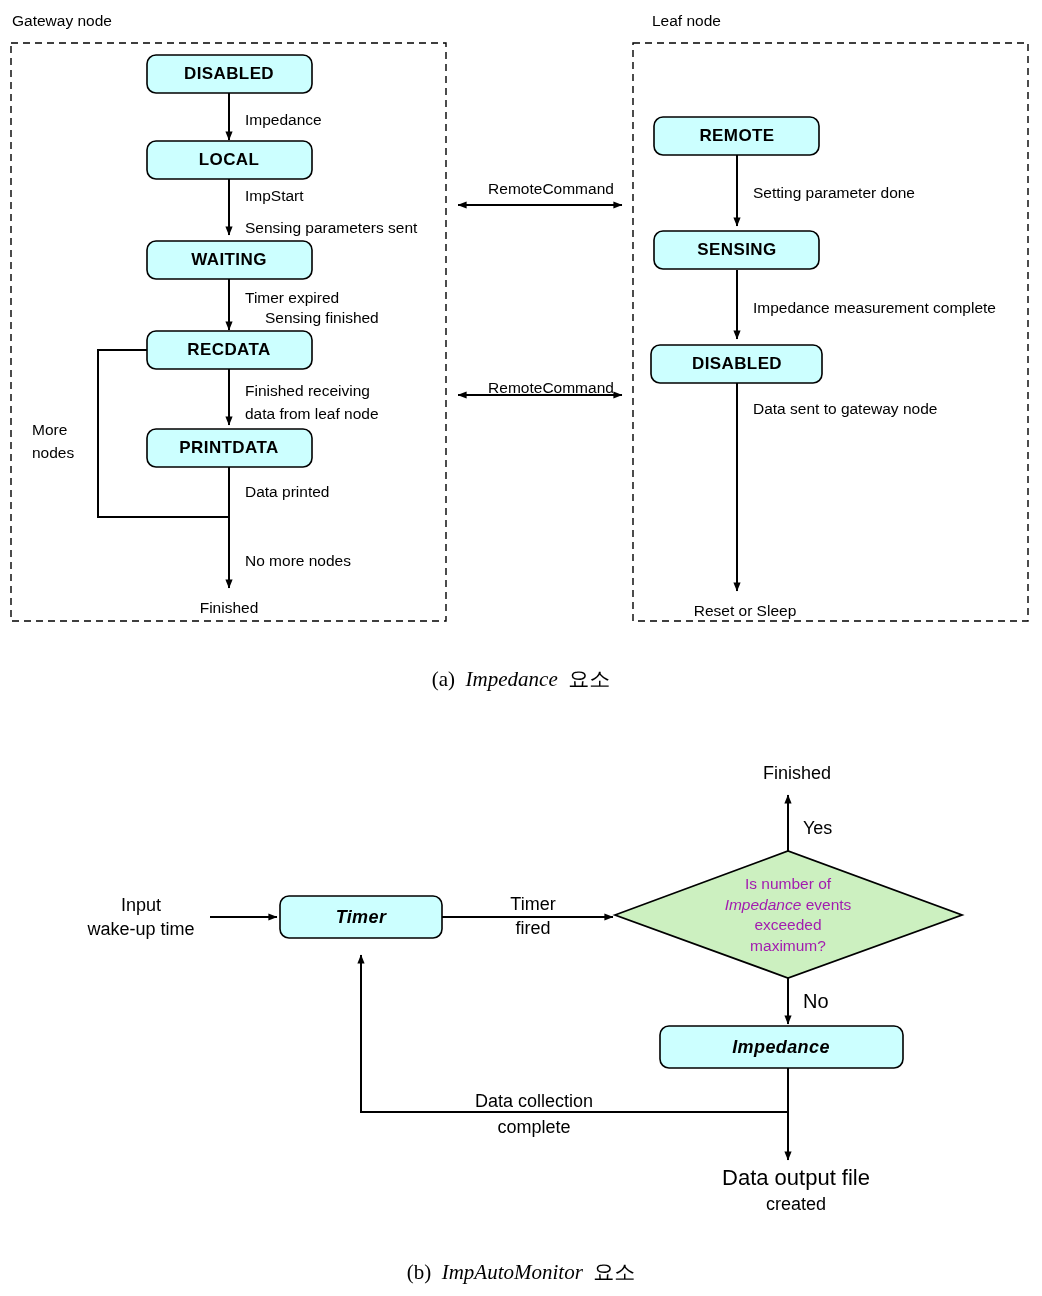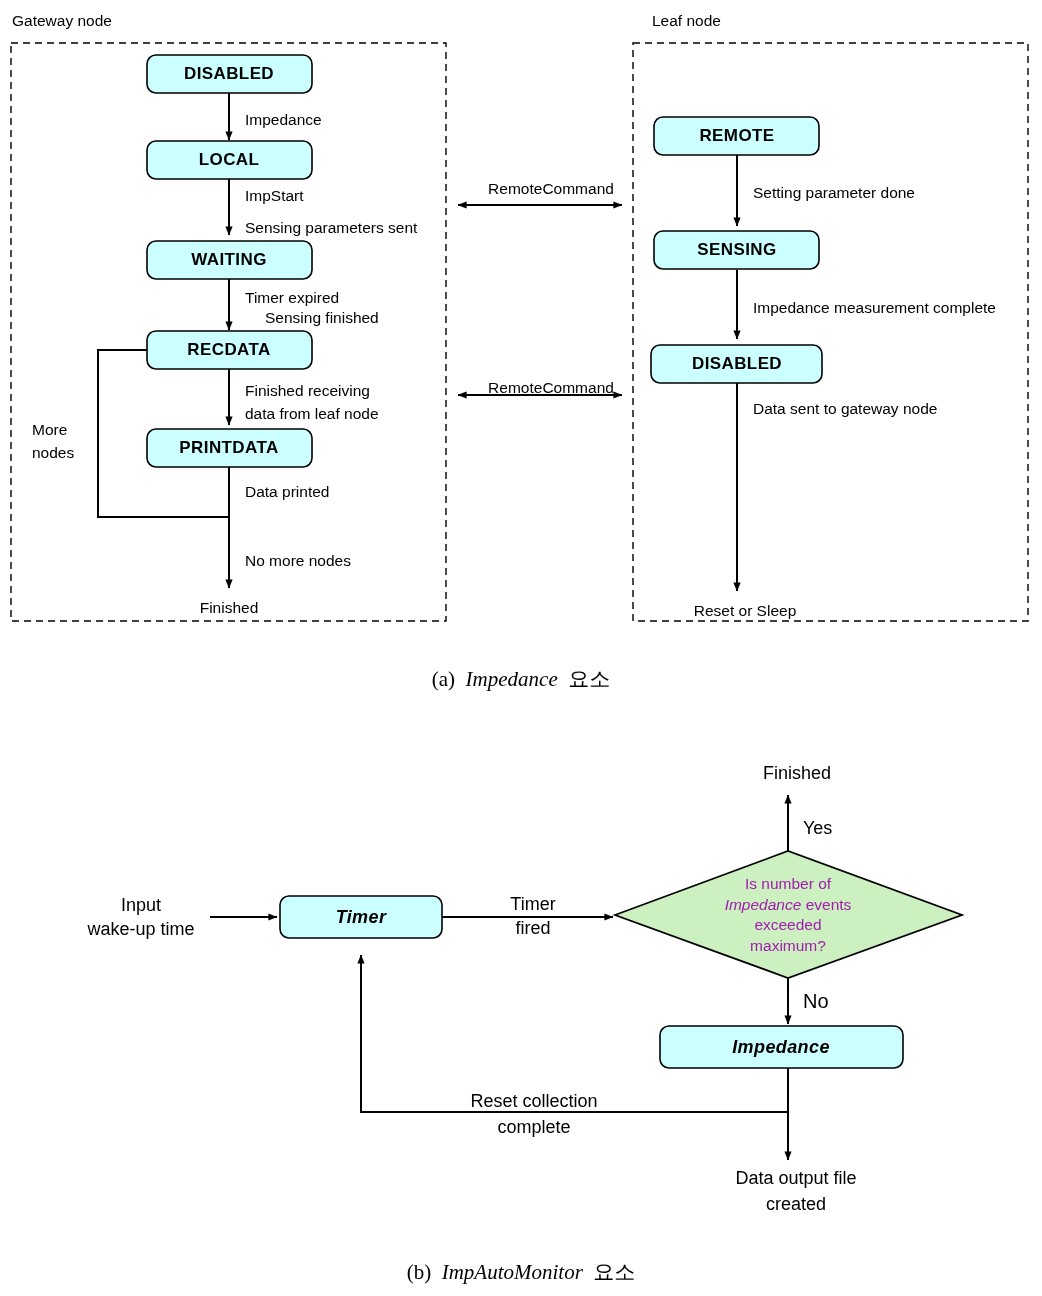--- a/index.html
+++ b/index.html
@@ -197,21 +197,21 @@
 
   <div class="diamond-text" style="left:788px; top:915px;"><span>Is number of</span><br><span class="it">Impedance</span><span> events</span><br><span>exceeded</span><br><span>maximum?</span></div>
 
   <div class="lbl" style="left:803px; top:818px; font-size:18px;">Yes</div>
   <div class="lbl" style="left:803px; top:991px; font-size:20px;">No</div>
 
   <div class="lbl c" style="left:797px; top:763px; font-size:18px;">Finished</div>
 
   <div class="state-text ital" style="left:781px; top:1047px;">Impedance</div>
 
-  <div class="lbl c" style="left:534px; top:1091px; font-size:18px;">Reset collection</div>
+  <div class="lbl c" style="left:534px; top:1091px; font-size:18px;">Data collection</div>
   <div class="lbl c" style="left:534px; top:1117px; font-size:18px;">complete</div>
 
-  <div class="lbl c" style="left:796px; top:1168px; font-size:18px;">Data output file</div>
+  <div class="lbl c" style="left:796px; top:1168px; font-size:22px;">Data output file</div>
   <div class="lbl c" style="left:796px; top:1194px; font-size:18px;">created</div>
 
   <div class="caption" style="left:521px; top:1258px;"><span>(b)  </span><span class="it">ImpAutoMonitor</span><span>  요소</span></div>
 
 </div>
 
 </body></html>

